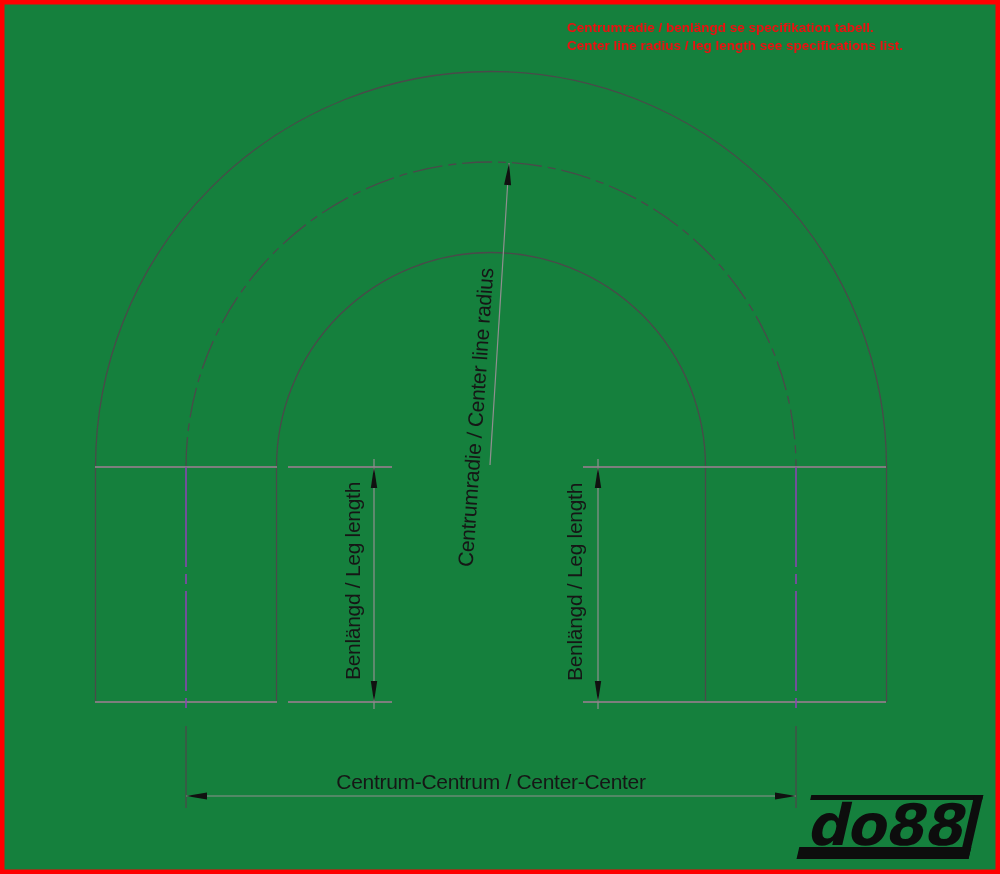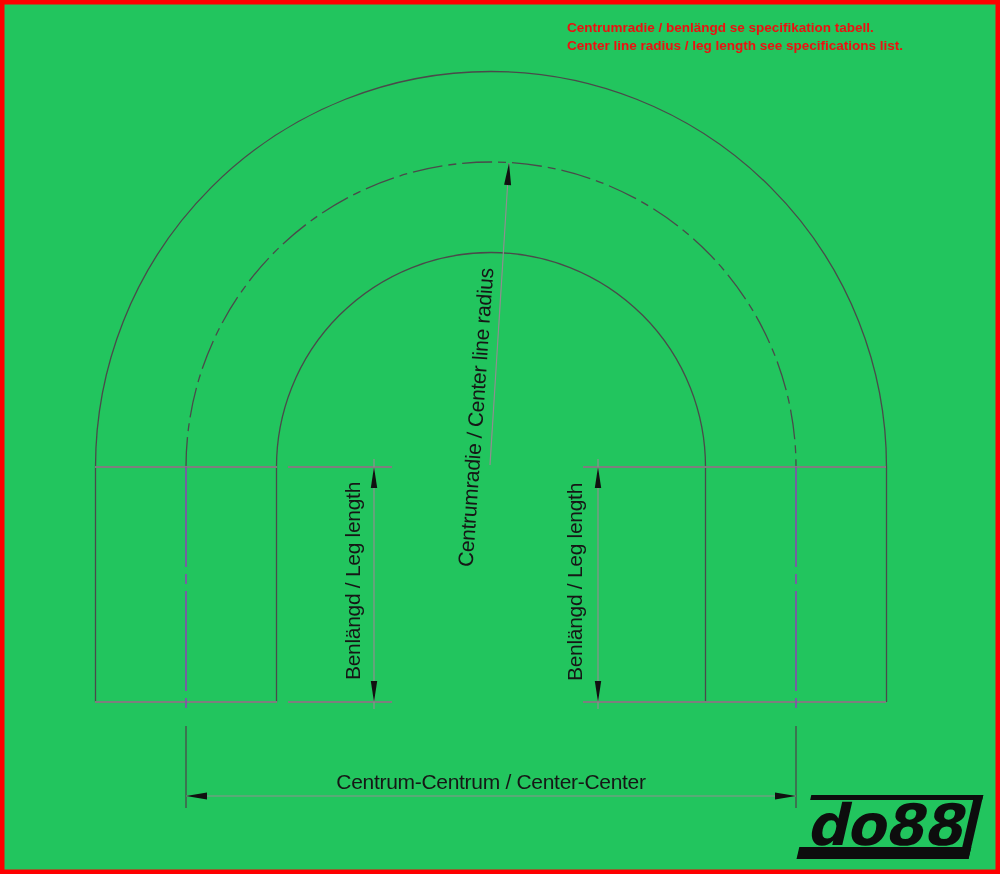--- a/index.html
+++ b/index.html
@@ -1,19 +1,19 @@
 <!DOCTYPE html>
 <html><head>
 <meta charset="utf-8">
 <style>
   html,body{margin:0;padding:0;background:#ffffff;}
   #canvas{
     position:relative;
     width:1000px;height:874px;
-    background:#22c55e;
+    background:#15803d;
     overflow:hidden;
     font-family:"Liberation Sans", sans-serif;
   }
   svg{position:absolute;left:0;top:0;}
   .note-text{font-family:"Liberation Sans",sans-serif;font-weight:bold;font-size:13.5px;}
   .dim-text{font-family:"Liberation Sans",sans-serif;font-size:21px;fill:#161616;letter-spacing:-0.3px;}
   .logo-text{font-family:"DejaVu Sans","Liberation Sans",sans-serif;font-weight:bold;font-size:57px;letter-spacing:-1px;}
   .thin{stroke:#4a4a4a;stroke-width:1.3;fill:none;}
   .tangent{stroke:#7e7e7e;stroke-width:2.2;fill:none;}
   .dim{stroke:#8f8f8f;stroke-width:1.2;fill:none;}

